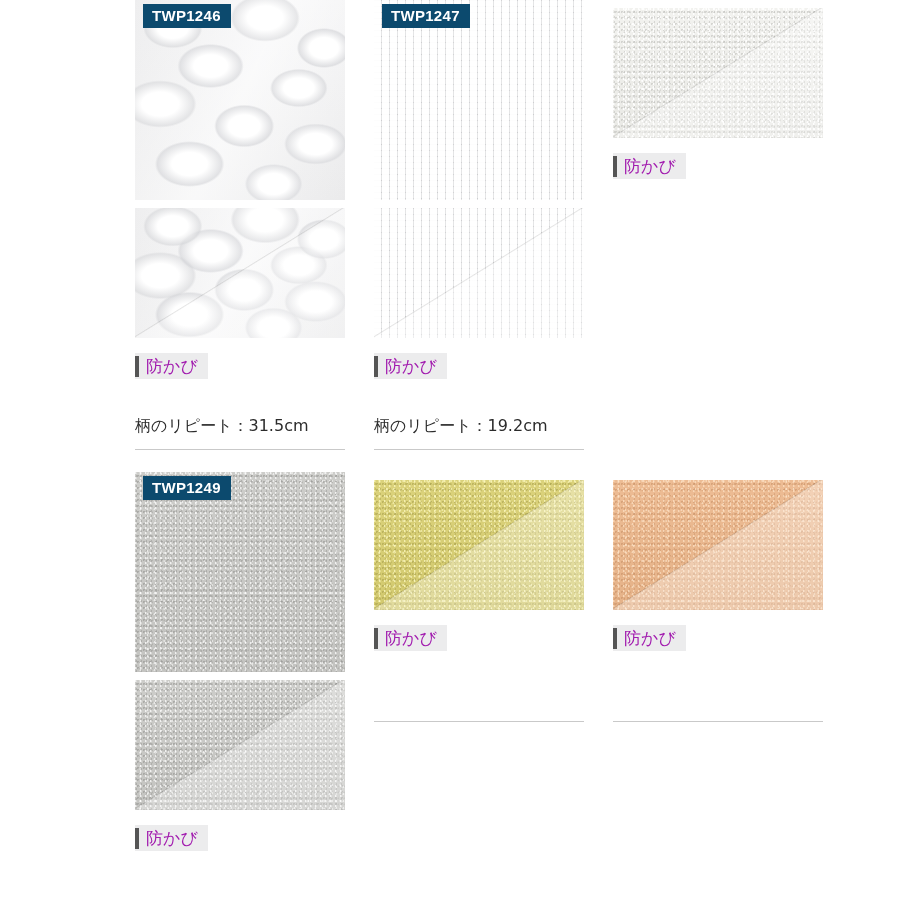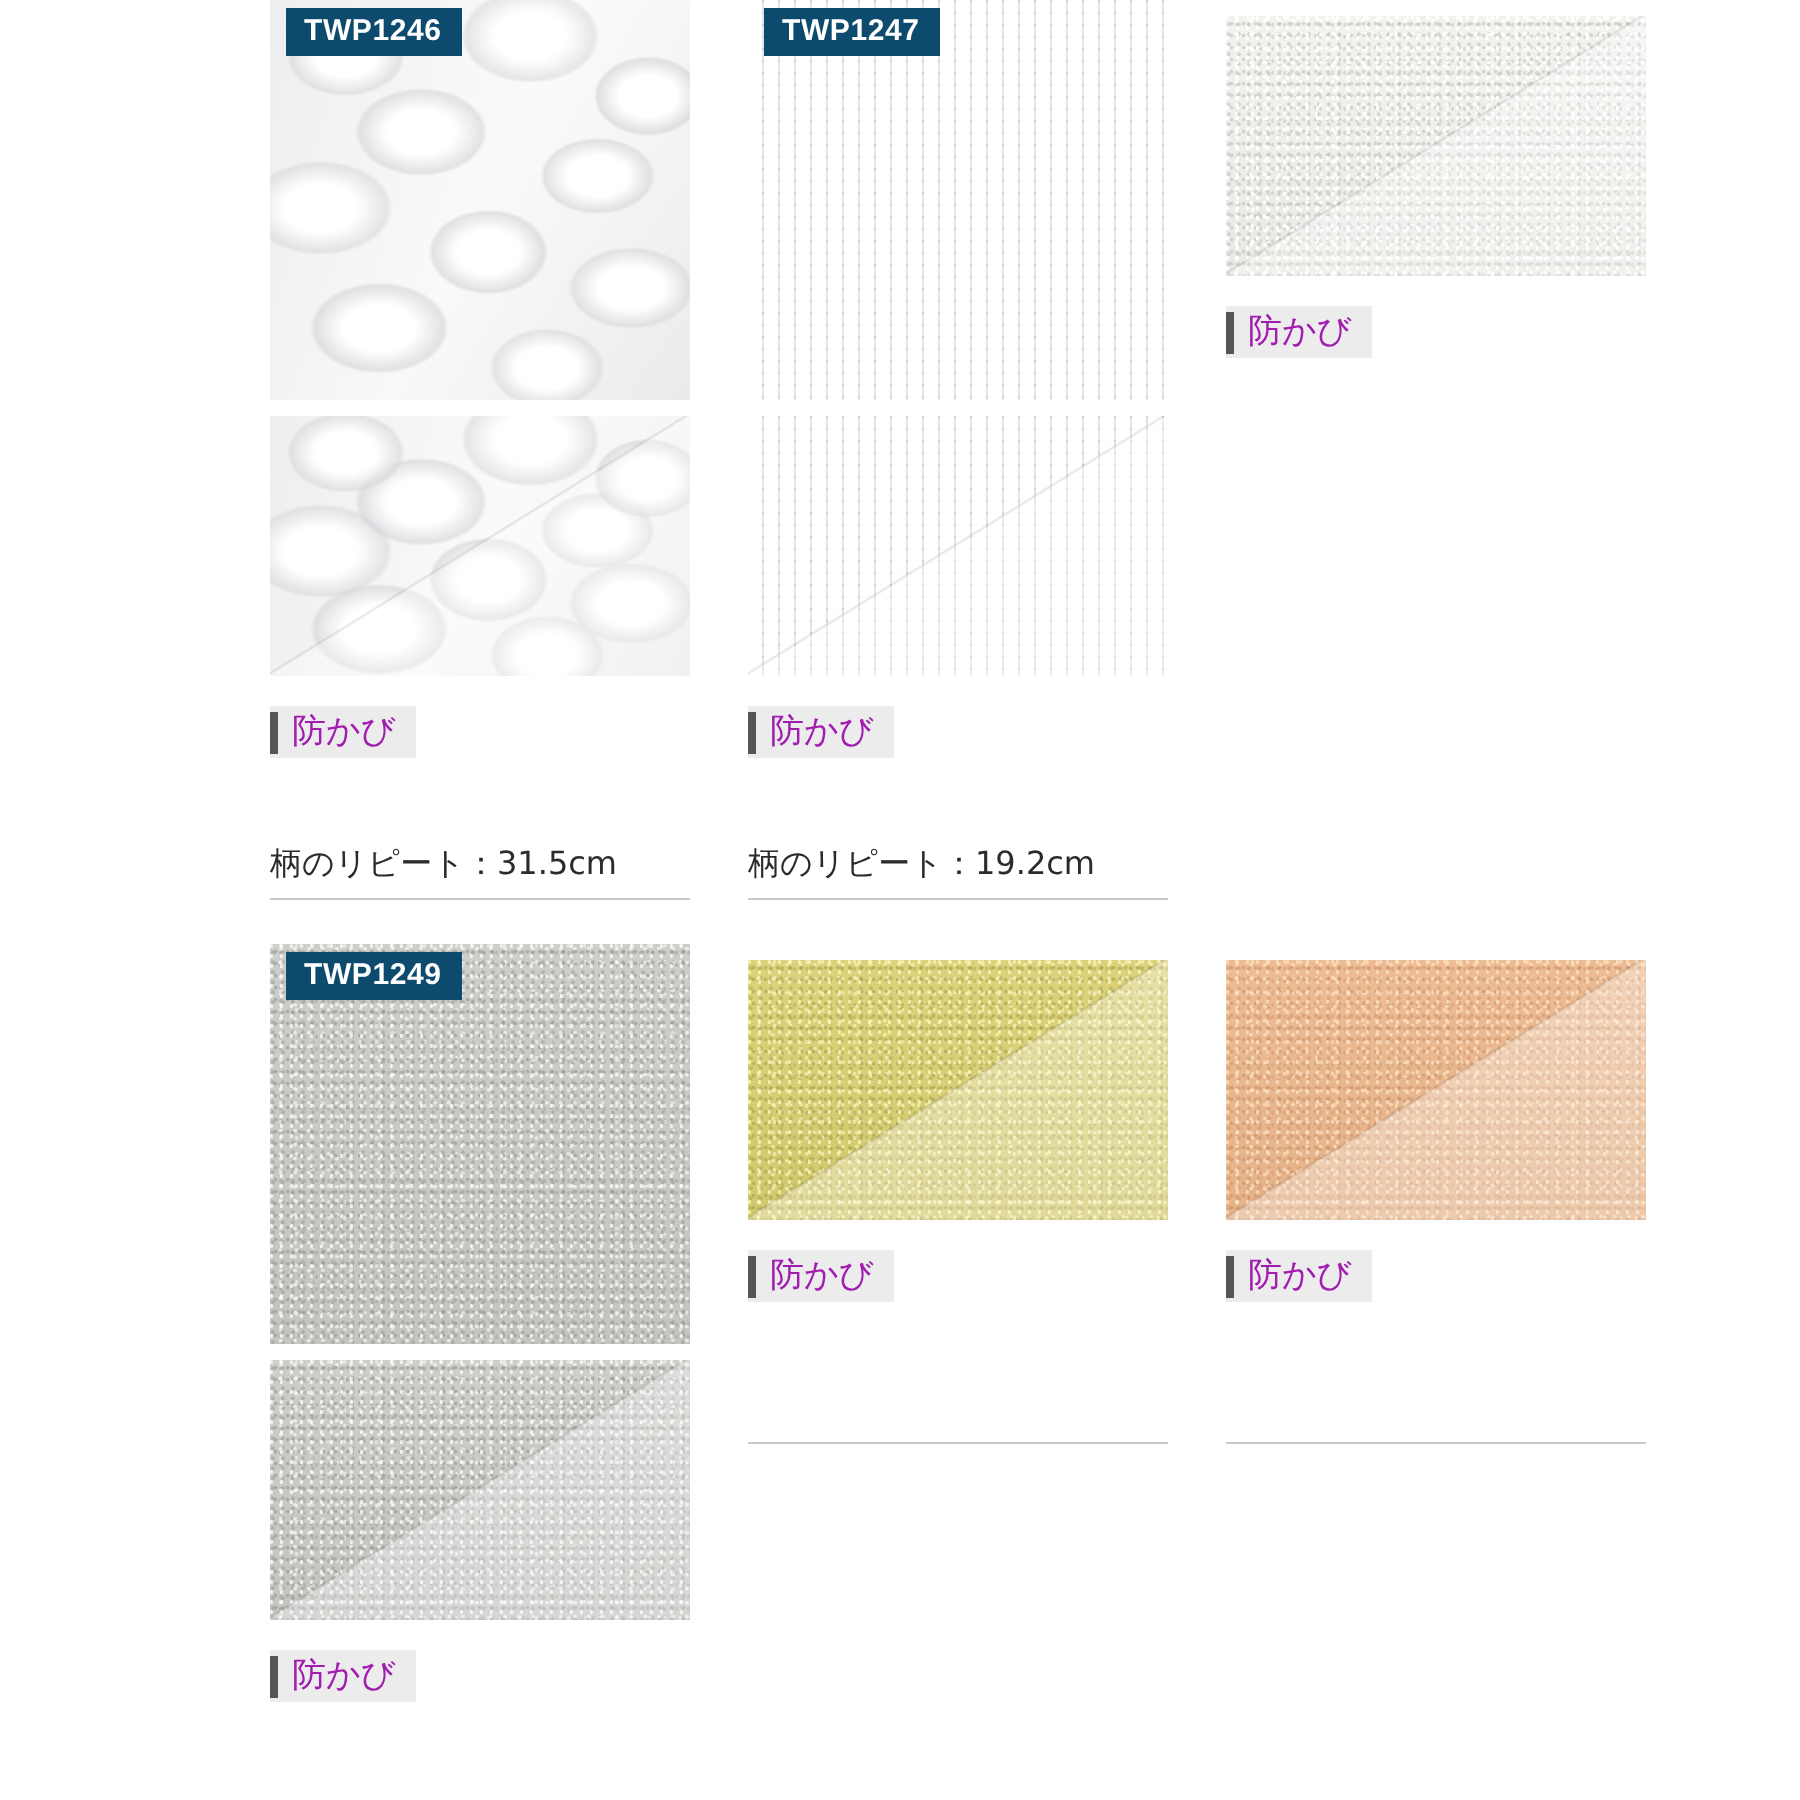--- a/index.html
+++ b/index.html
@@ -118,21 +118,21 @@
     line-height: 1;
     white-space: nowrap;
   }
 
   
   .repeat {
     margin-top: 34px;
     height: 30px;
     border-bottom: 1px solid #c9c9c9;
     display: flex;
-    align-items: center;
+    align-items: flex-start;
     padding-bottom: 2px;
   }
   .repeat-text {
     font-size: 16px;
     color: #2b2b2b;
     font-family: "DejaVu Sans", "Liberation Sans", sans-serif;
     line-height: 1.1;
     white-space: nowrap;
   }
 

